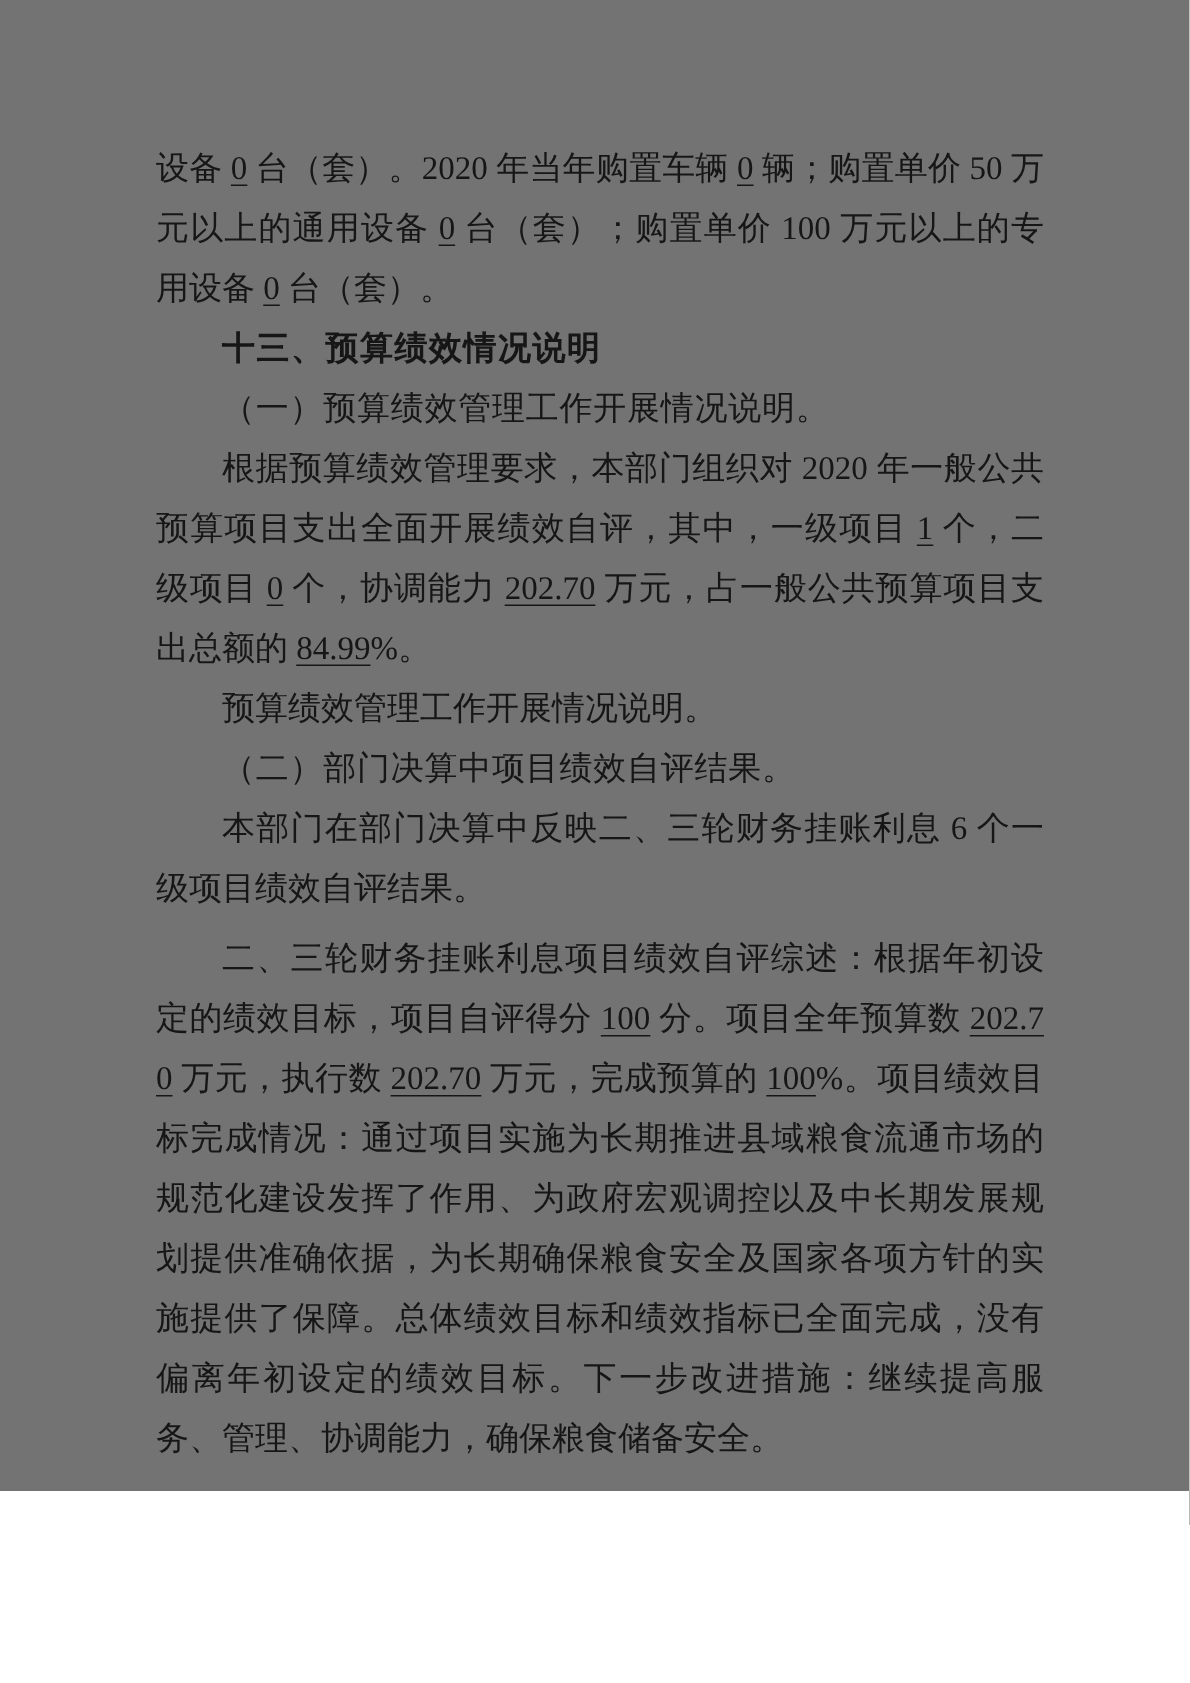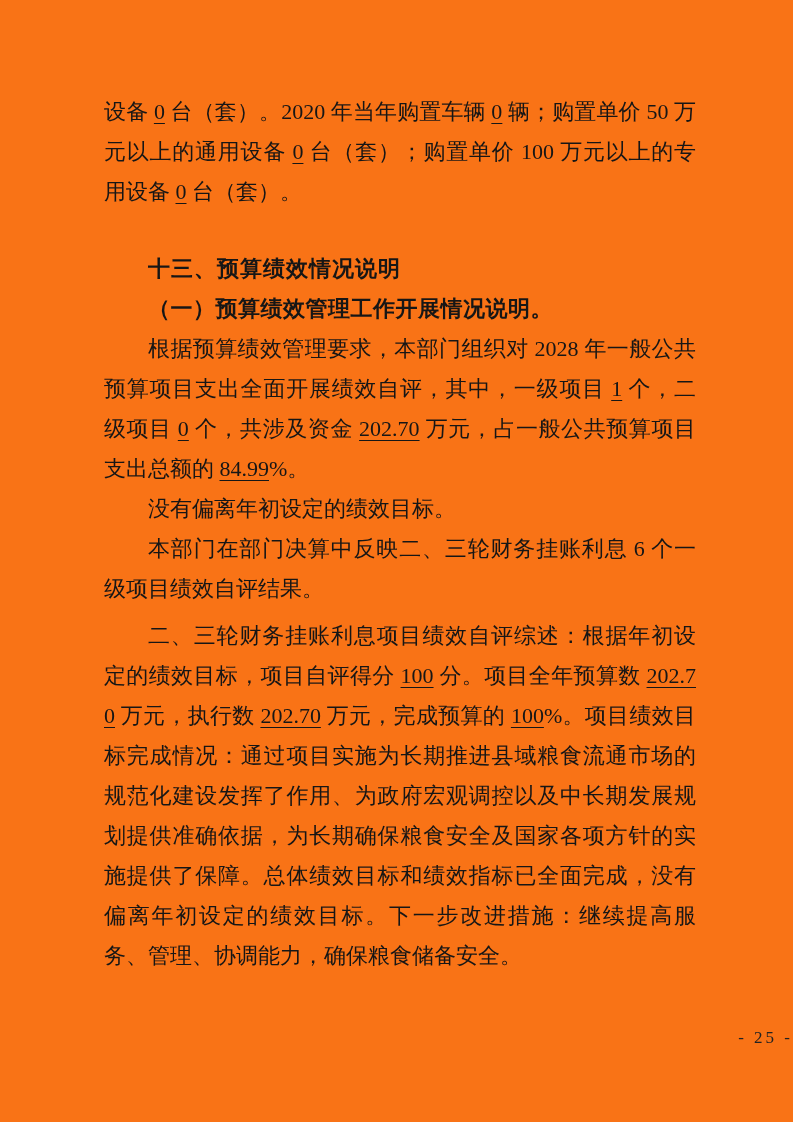--- a/index.html
+++ b/index.html
@@ -3,22 +3,22 @@
 <meta charset="utf-8">
 <style>
   html, body {
     margin: 0;
     padding: 0;
     background: #ffffff;
   }
   .page {
     position: relative;
     width: 793px;
-    height: 1122px;
-    background: #f97316;
+    height: 994px;
+    background: #737373;
     color: #161616;
     font-family: "Liberation Serif", "DejaVu Serif", serif;
     overflow: hidden;
     box-sizing: border-box;
   }
   .content {
     position: absolute;
     left: 104px;
     top: 92px;
     width: 592px;
@@ -29,24 +29,23 @@
     font-size: 22px;
     line-height: 40px;
     font-weight: normal;
     word-break: break-all;
   }
   .indent { text-indent: 44px; }
   .heading {
     font-family: Liberation Serif, serif;
     font-weight: 600;
     letter-spacing: 1px;
-    margin-top: 37px;
   }
   .subheading {
-    font-weight: bold;
+    font-weight: normal;
     letter-spacing: 0.5px;
   }
   .summary {
     line-height: 40px;
     margin-top: 7px;
   }
   .u {
     text-decoration: underline;
     text-underline-offset: 4px;
     text-decoration-thickness: 1px;
@@ -66,24 +65,25 @@
 <body>
 
 <div class="page">
   <main class="content">
     <p class="para"><span>设备 </span><span class="u">0</span><span> 台（套）。2020 年当年购置车辆 </span><span class="u">0</span><span> 辆；购置单价 50 万元以上的通用设备 </span><span class="u">0</span><span> 台（套）；购置单价 100 万元以上的专用设备 </span><span class="u">0</span><span> 台（套）。</span></p>
 
     <h2 class="para indent heading"><span>十三、预算绩效情况说明</span></h2>
 
     <h3 class="para indent subheading"><span>（一）预算绩效管理工作开展情况说明。</span></h3>
 
-    <p class="para indent"><span>根据预算绩效管理要求，本部门组织对 2028 年一般公共预算项目支出全面开展绩效自评，其中，一级项目 </span><span class="u">1</span><span> 个，二级项目 </span><span class="u">0</span><span> 个，共涉及资金 </span><span class="u">202.70</span><span> 万元，占一般公共预算项目支出总额的 </span><span class="u">84.99</span><span>%。</span></p>
+    <p class="para indent"><span>根据预算绩效管理要求，本部门组织对 2020 年一般公共预算项目支出全面开展绩效自评，其中，一级项目 </span><span class="u">1</span><span> 个，二级项目 </span><span class="u">0</span><span> 个，协调能力 </span><span class="u">202.70</span><span> 万元，占一般公共预算项目支出总额的 </span><span class="u">84.99</span><span>%。</span></p>
 
-    <p class="para indent"><span>没有偏离年初设定的绩效目标。</span></p>
+    <p class="para indent"><span>预算绩效管理工作开展情况说明。</span></p>
 
+    <h3 class="para indent subheading"><span>（二）部门决算中项目绩效自评结果。</span></h3>
 
     <p class="para indent"><span>本部门在部门决算中反映二、三轮财务挂账利息 6 个一级项目绩效自评结果。</span></p>
 
     <p class="para indent summary"><span>二、三轮财务挂账利息项目绩效自评综述：根据年初设定的绩效目标，项目自评得分 </span><span class="u">100</span><span> 分。项目全年预算数 </span><span class="u">202.70</span><span> 万元，执行数 </span><span class="u">202.70</span><span> 万元，完成预算的 </span><span class="u">100</span><span>%。项目绩效目标完成情况：通过项目实施为长期推进县域粮食流通市场的规范化建设发挥了作用、为政府宏观调控以及中长期发展规划提供准确依据，为长期确保粮食安全及国家各项方针的实施提供了保障。总体绩效目标和绩效指标已全面完成，没有偏离年初设定的绩效目标。下一步改进措施：继续提高服务、管理、协调能力，确保粮食储备安全。</span></p>
   </main>
 
   <footer class="footer">- 25 -</footer>
 </div>
 
 </body></html>

